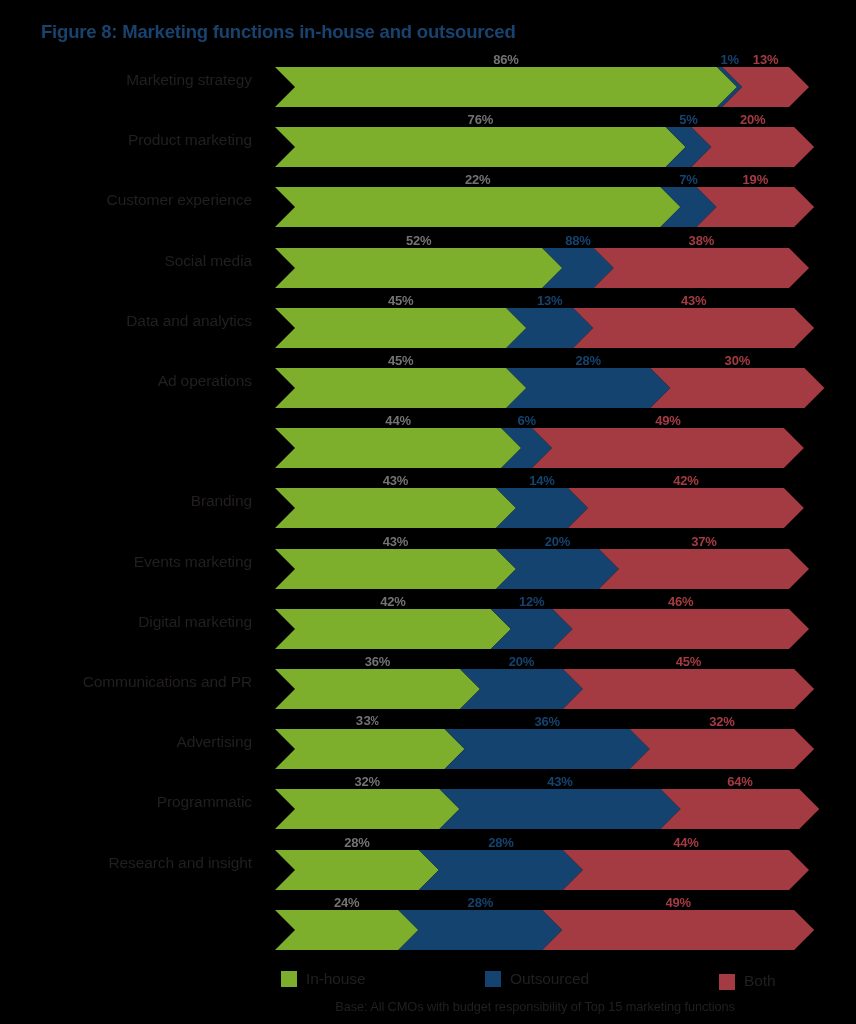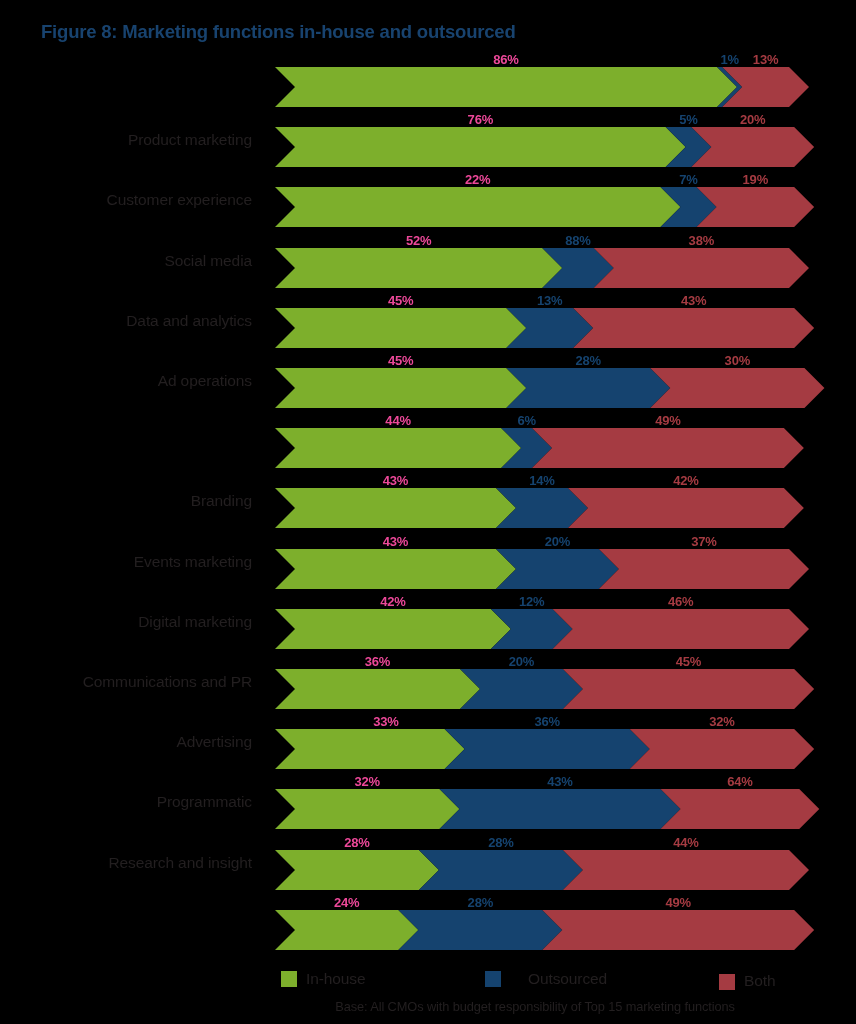--- a/index.html
+++ b/index.html
@@ -74,21 +74,21 @@
 
   .seg-label {
     position: absolute;
     top: 0px;
     font-size: 13px;
     font-weight: bold;
     letter-spacing: -0.2px;
     white-space: nowrap;
     transform: translateX(-50%);
   }
-  .seg-label.green  { color: #ec4899; }
+  .seg-label.green  { color: #737373; }
   .seg-label.blue   { color: #15436f; }
   .seg-label.red    { color: #a53b42; }
 
   
   .legend {
     position: absolute;
     left: 0;
     top: 968px;
     width: 856px;
     height: 26px;
@@ -107,21 +107,21 @@
     margin-right: 9px;
     flex: 0 0 auto;
   }
   .legend-text {
     font-size: 15.5px;
     color: #231f20;
     letter-spacing: -0.1px;
     white-space: nowrap;
   }
   #legend-in-house  { left: 262px; }
-  #legend-outsourced{ left: 466px; gap: 18px; }
+  #legend-outsourced{ left: 466px; }
   #legend-both      { left: 700px; align-items: flex-end; }
 
   .footnote {
     position: absolute;
     left: 0;
     top: 999px;
     width: 856px;
     text-align: center;
     font-size: 12.8px;
     color: #231f20;
@@ -139,20 +139,21 @@
 </style>
 </head>
 <body>
 
 <div id="chart-root">
 
   <div class="chart-title">Figure 8: Marketing functions in-house and outsourced</div>
 
   <div class="plot" id="plot-area">
       <div class="row" style="top: 0px;">
+        <div class="row-label">Marketing strategy</div>
         <svg class="bar-svg" width="600" height="60">
           <path d="M 8 15 L 450.03999999999996 15 L 470.03999999999996 35 L 450.03999999999996 55 L 8 55 L 28 35 Z" fill="#7daf2c"></path>
           <path d="M 450.03999999999996 15 L 455.17999999999995 15 L 475.17999999999995 35 L 455.17999999999995 55 L 450.03999999999996 55 L 470.03999999999996 35 Z" fill="#15436f"></path>
           <path d="M 455.17999999999995 15 L 522 15 L 542 35 L 522 55 L 455.17999999999995 55 L 475.17999999999995 35 Z" fill="#a53b42"></path>
         </svg>
         <div class="seg-label green" style="left: 487.02px;">86%</div>
         <div class="seg-label blue" style="left: 710.61px;">1%</div>
         <div class="seg-label red" style="left: 746.59px;">13%</div>
       </div>
       <div class="row" style="top: 60.2px;">
@@ -264,21 +265,21 @@
         <div class="seg-label blue" style="left: 502.44px;">20%</div>
         <div class="seg-label red" style="left: 669.49px;">45%</div>
       </div>
       <div class="row" style="top: 662.2px;">
         <div class="row-label">Advertising</div>
         <svg class="bar-svg" width="600" height="60">
           <path d="M 8 15 L 177.61999999999998 15 L 197.61999999999998 35 L 177.61999999999998 55 L 8 55 L 28 35 Z" fill="#7daf2c"></path>
           <path d="M 177.61999999999998 15 L 362.65999999999997 15 L 382.65999999999997 35 L 362.65999999999997 55 L 177.61999999999998 55 L 197.61999999999998 35 Z" fill="#15436f"></path>
           <path d="M 362.65999999999997 15 L 527.14 15 L 547.14 35 L 527.14 55 L 362.65999999999997 55 L 382.65999999999997 35 Z" fill="#a53b42"></path>
         </svg>
-        <div class="seg-label green" style="left: 367px;">33%</div>
+        <div class="seg-label green" style="left: 348px; font-family: Liberation Mono, monospace;">33%</div>
         <div class="seg-label blue" style="left: 528.14px;">36%</div>
         <div class="seg-label red" style="left: 702.9px;">32%</div>
       </div>
       <div class="row" style="top: 722.4px;">
         <div class="row-label">Programmatic</div>
         <svg class="bar-svg" width="600" height="60">
           <path d="M 8 15 L 172.48 15 L 192.48 35 L 172.48 55 L 8 55 L 28 35 Z" fill="#7daf2c"></path>
           <path d="M 172.48 15 L 393.5 15 L 413.5 35 L 393.5 55 L 172.48 55 L 192.48 35 Z" fill="#15436f"></path>
           <path d="M 393.5 15 L 532.28 15 L 552.28 35 L 532.28 55 L 393.5 55 L 413.5 35 Z" fill="#a53b42"></path>
         </svg>

